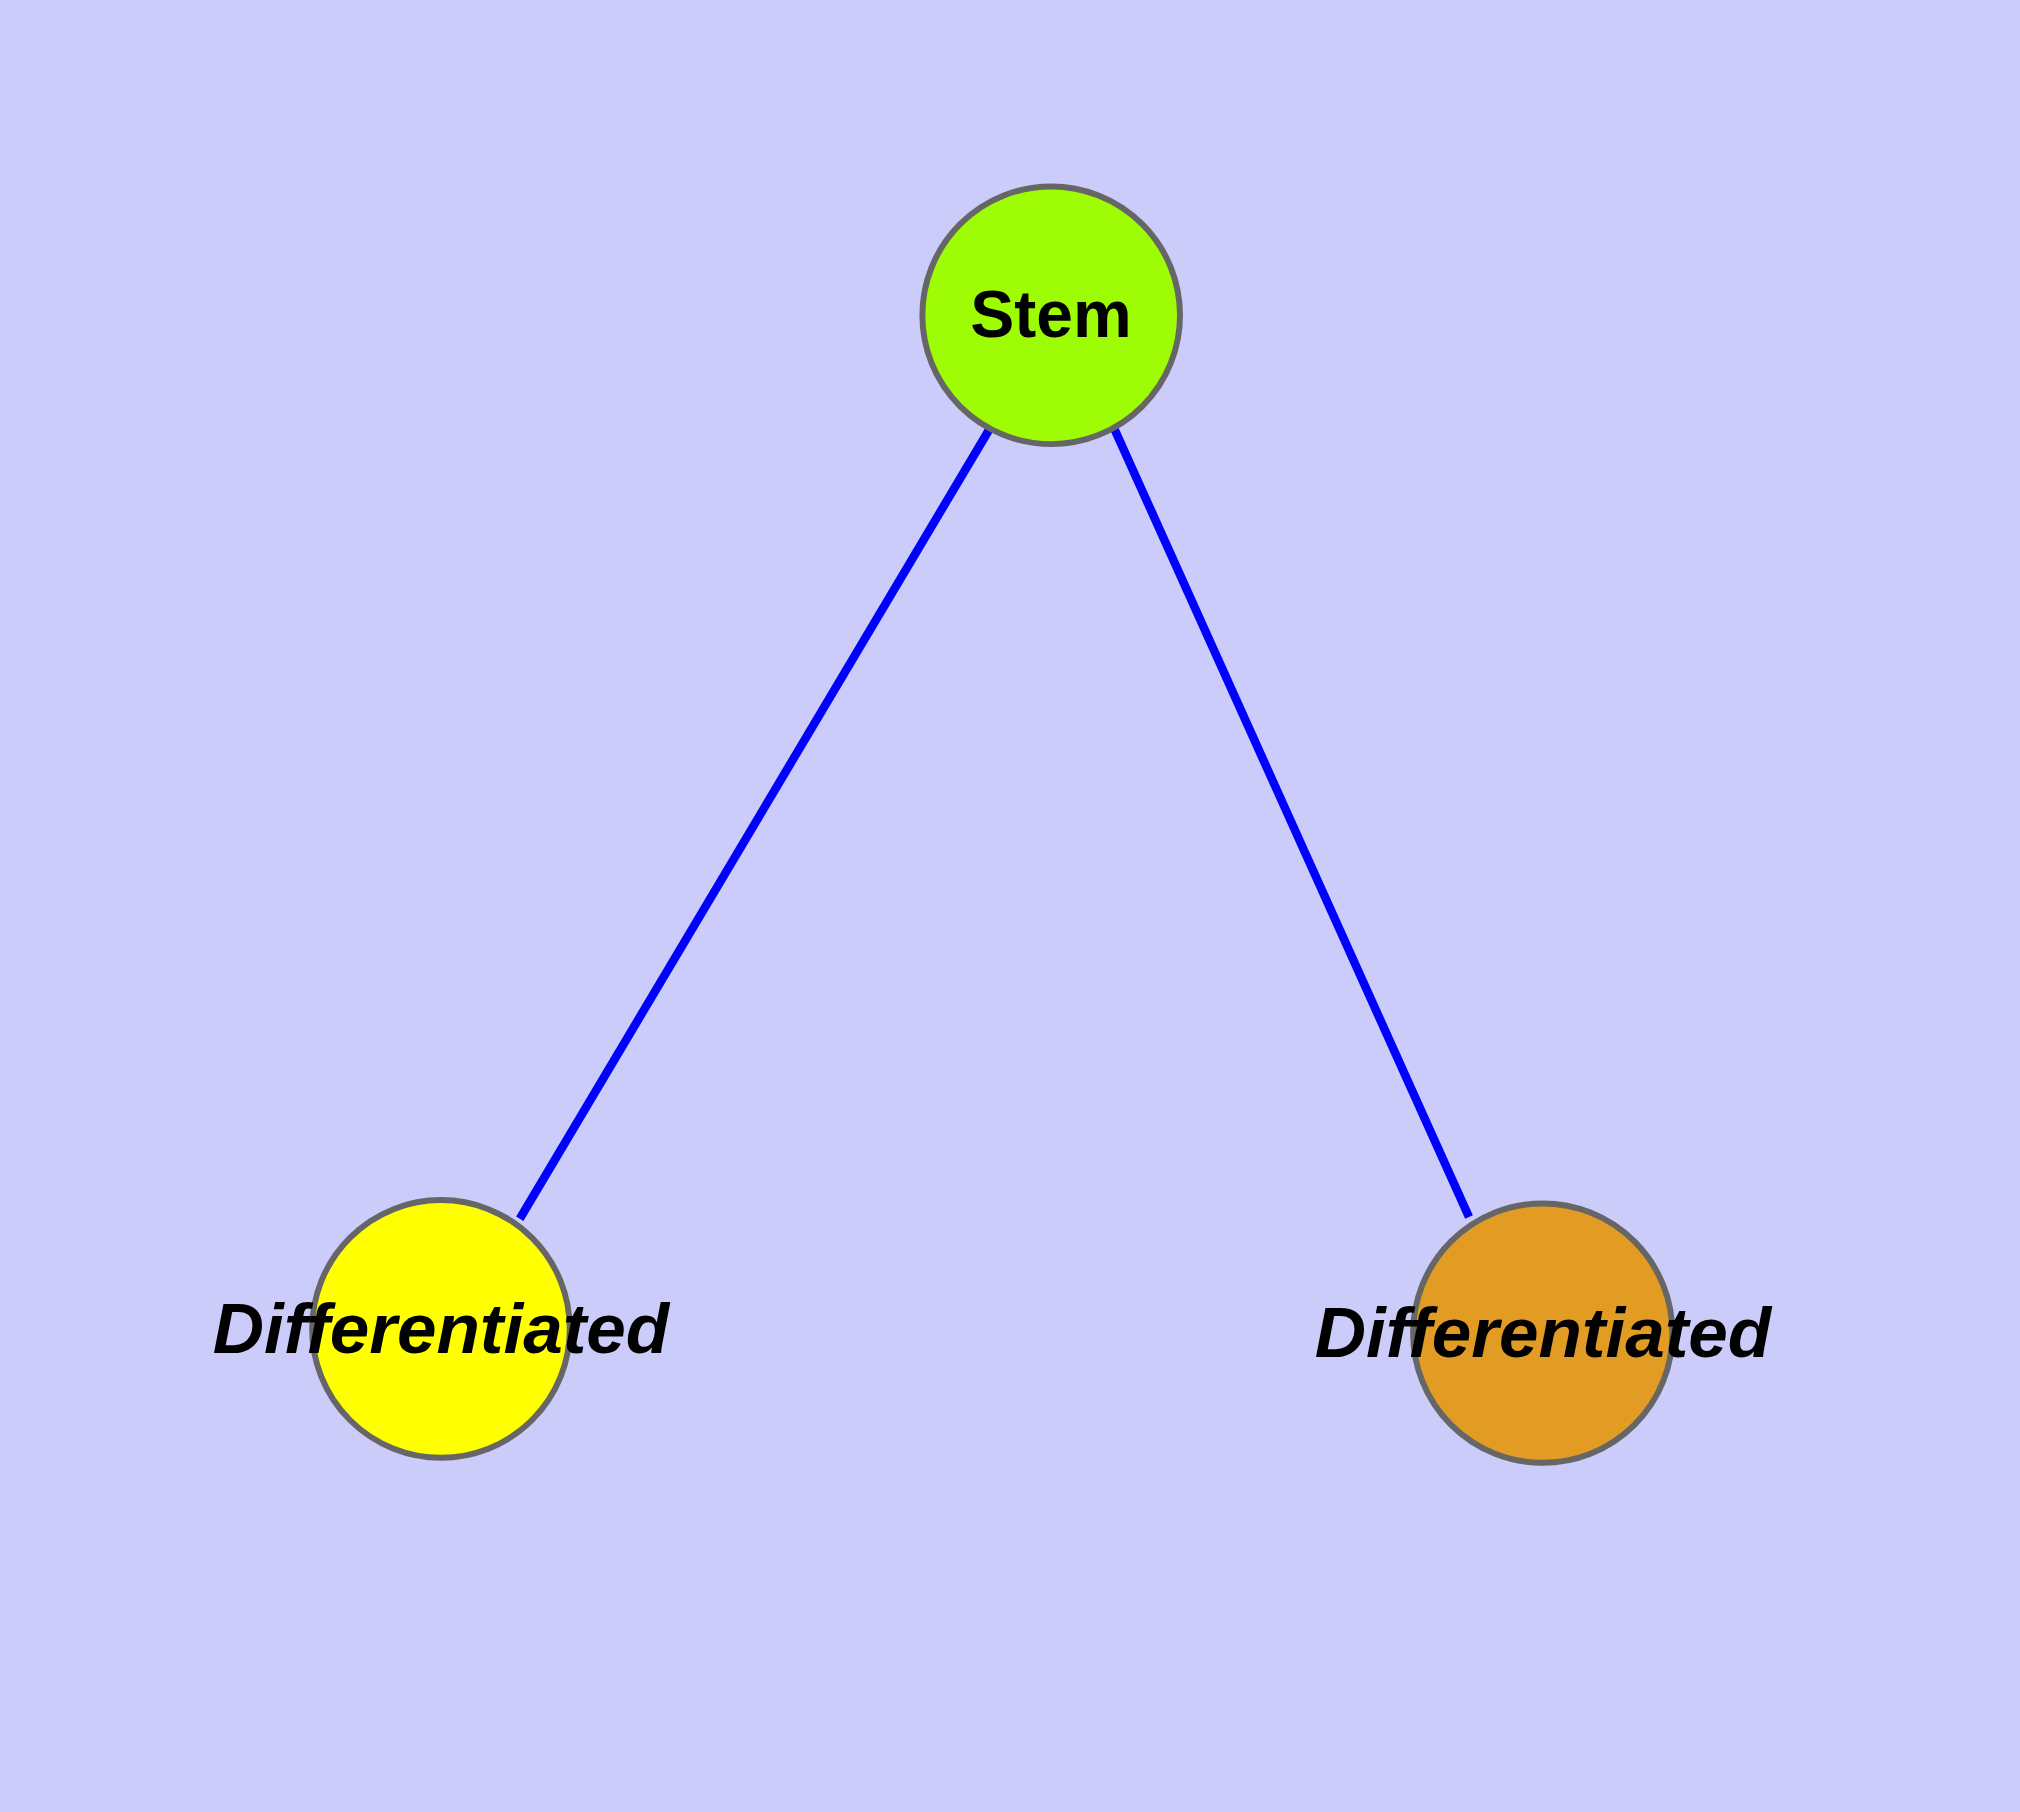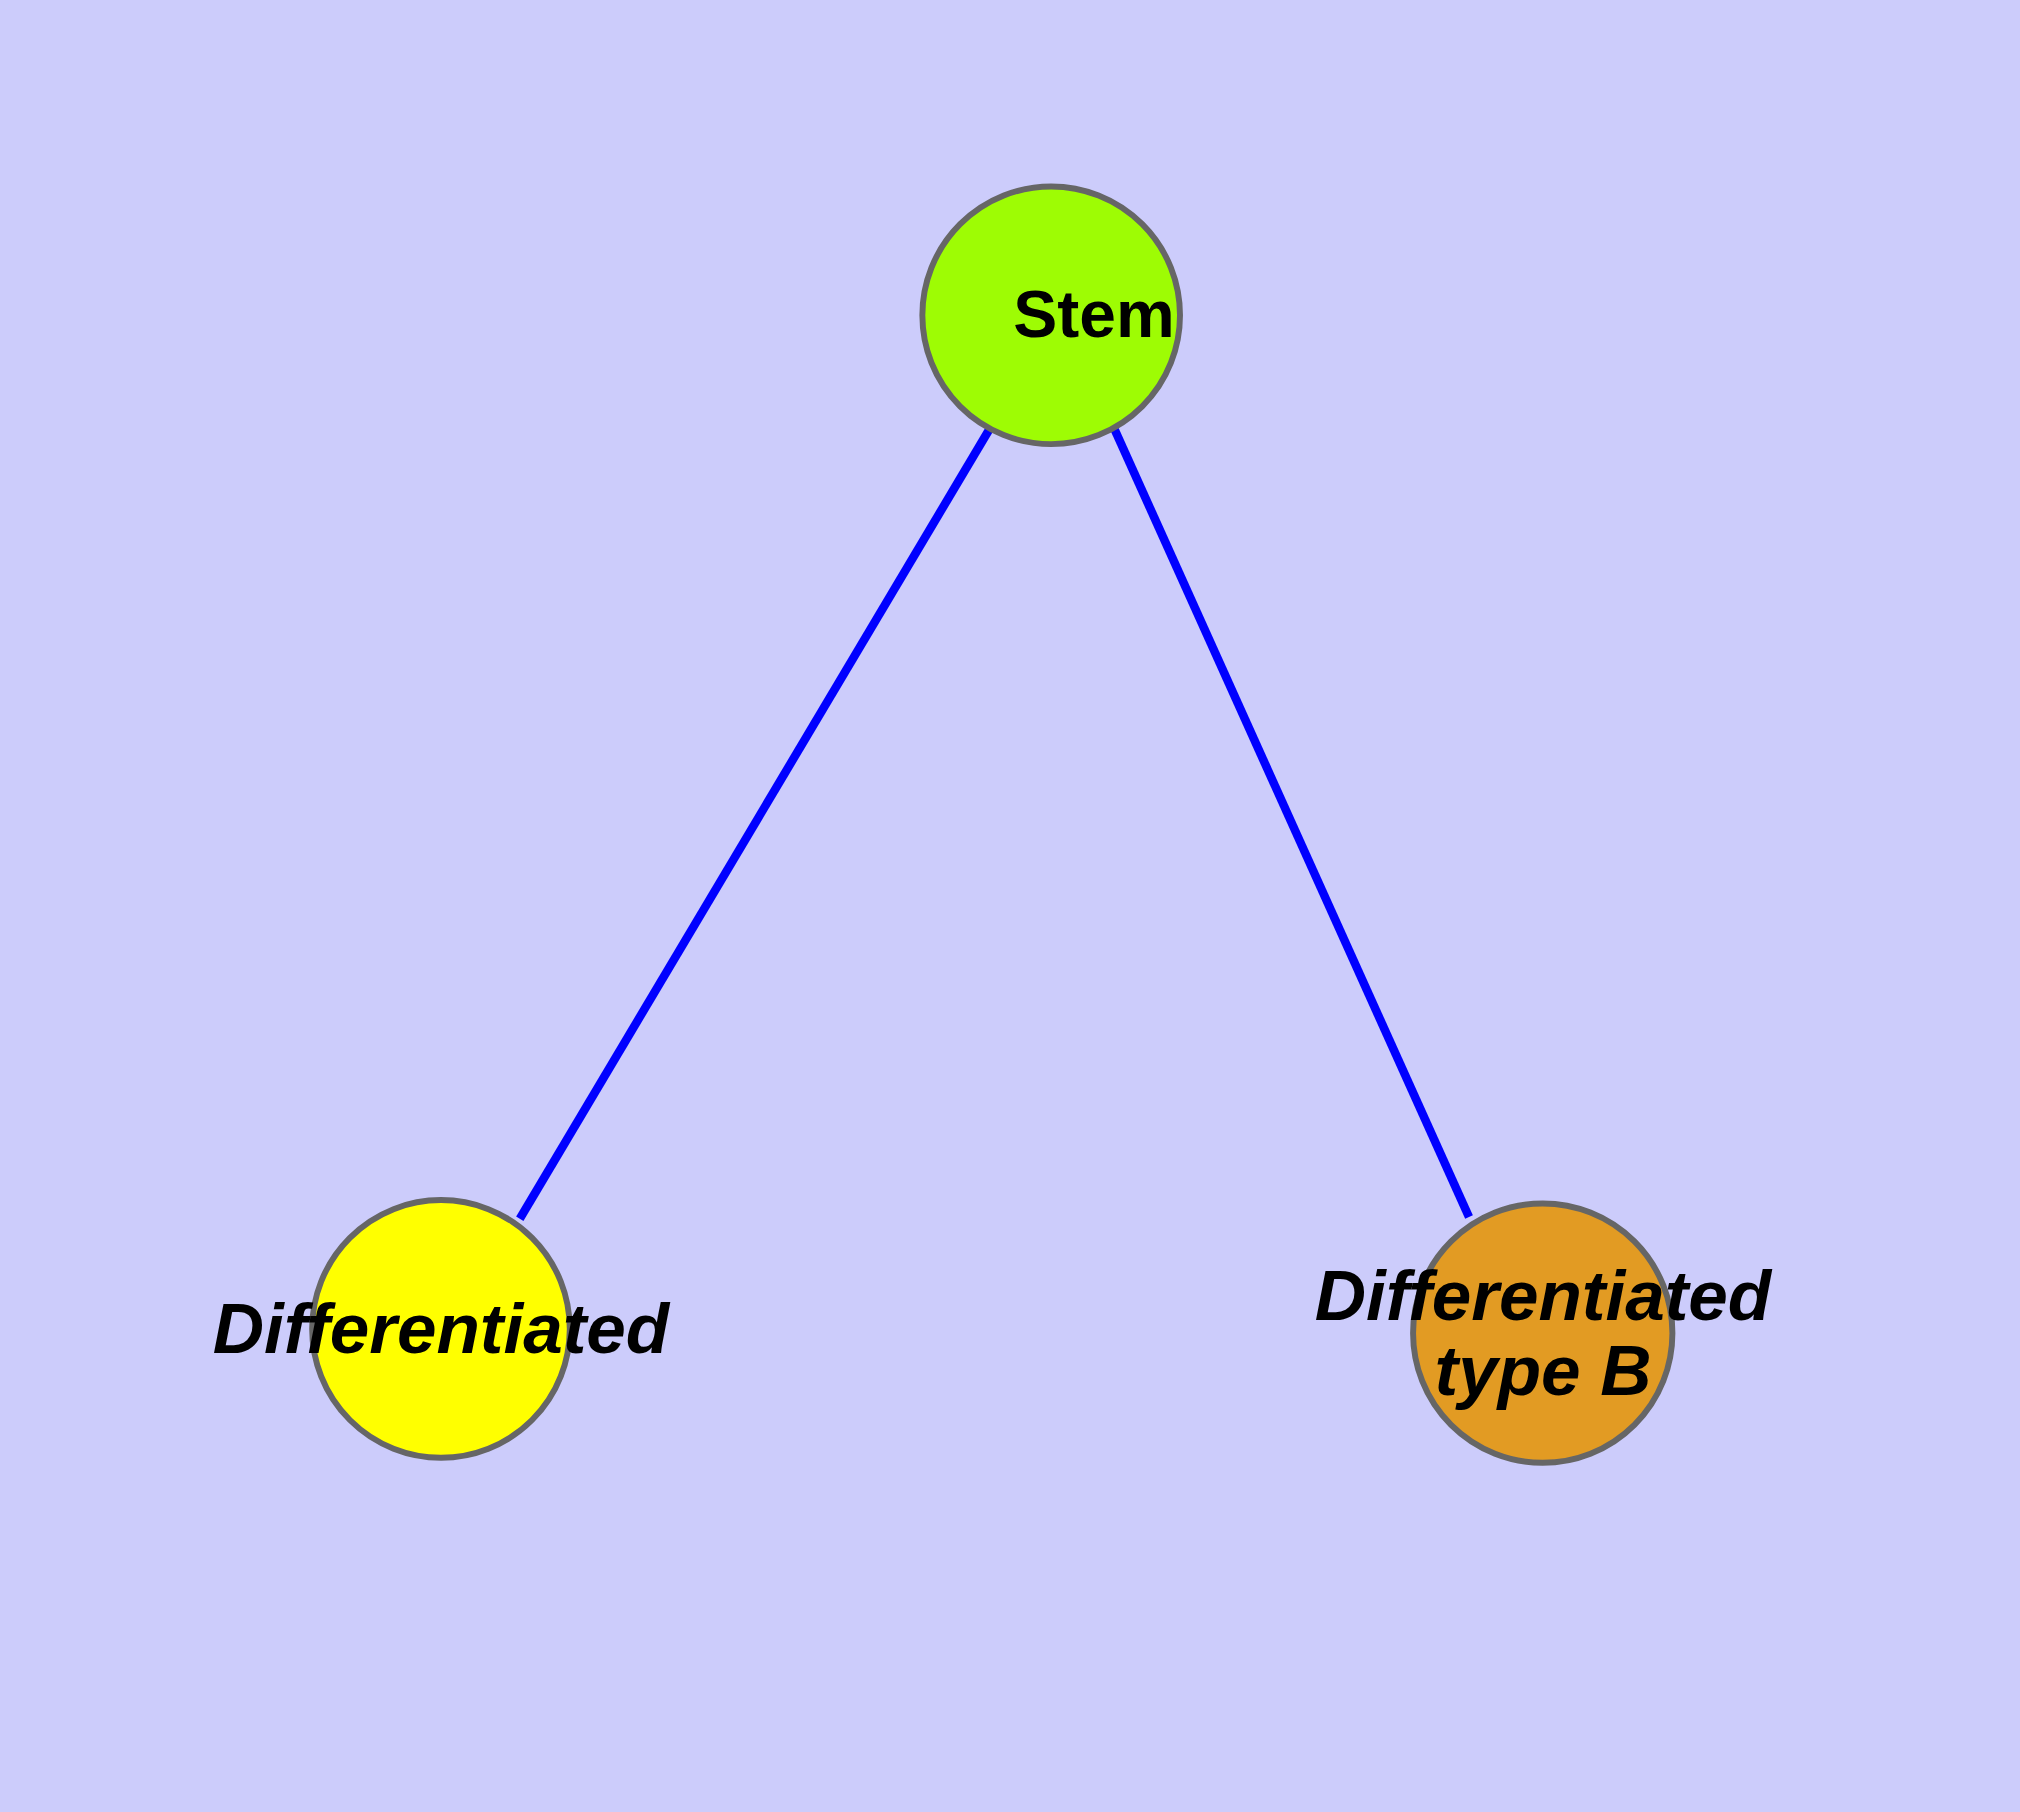--- a/index.html
+++ b/index.html
@@ -56,25 +56,24 @@
       <line x1="1168" y1="505" x2="613" y2="1438" stroke="#0000ff" stroke-width="10" stroke-linecap="butt"></line>
       <line x1="1315" y1="507" x2="1733" y2="1436" stroke="#0000ff" stroke-width="10" stroke-linecap="butt"></line>
     </g>
     <g>
       <circle cx="520" cy="1568" r="152" fill="#ffff00" stroke="#666666" stroke-width="7"></circle>
       <circle cx="1820" cy="1573" r="153" fill="#e29b23" stroke="#666666" stroke-width="7"></circle>
       <circle cx="1240" cy="372" r="152" fill="#9efc04" stroke="#666666" stroke-width="7"></circle>
     </g>
   </svg>
 
-  <div class="node-label node-label-stem" style="left: 1051px; top: 315px; font-size: 66px; margin-left: 43px;">Stem</div>
+  <div class="node-label node-label-stem" style="left: 1051px; top: 315px; font-size: 66px;">Stem</div>
 
   <div class="node-label node-label-multiline" style="left: 441px; top: 1329px; font-size: 71px;">
     <div>Differentiated</div>
   </div>
 
   <div class="node-label node-label-multiline" style="left: 1543px; top: 1333px; font-size: 71px;">
     <div>Differentiated</div>
-    <div>type B</div>
   </div>
 
 </div>
 
 
 </body></html>

